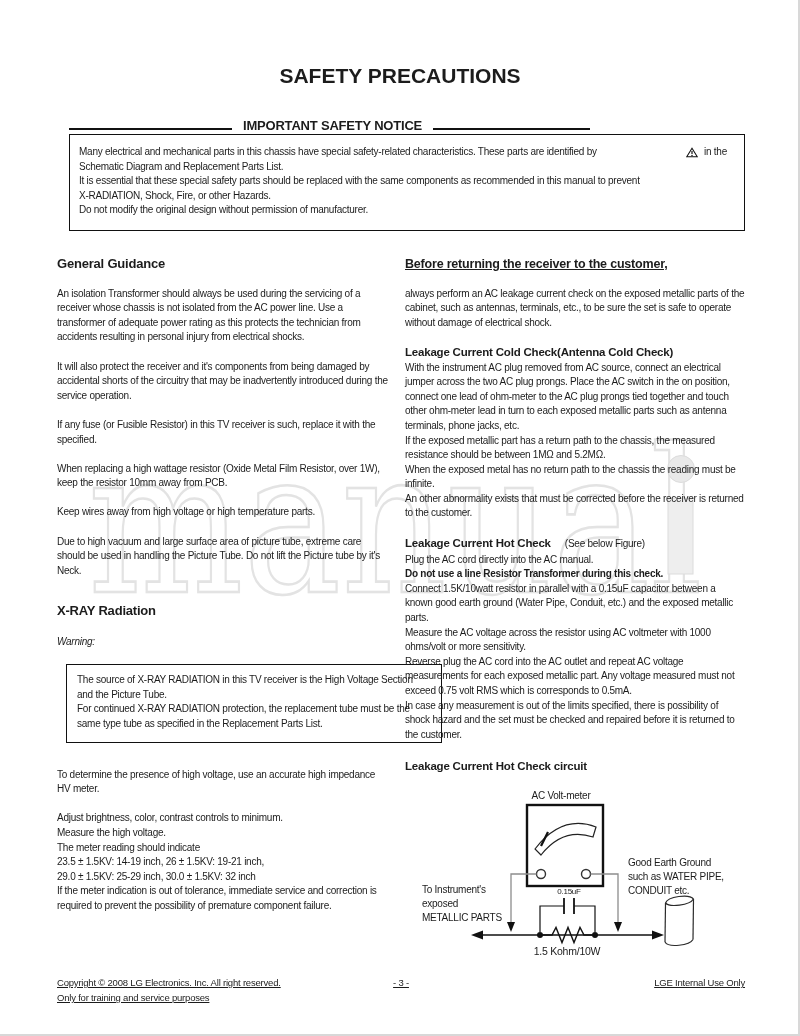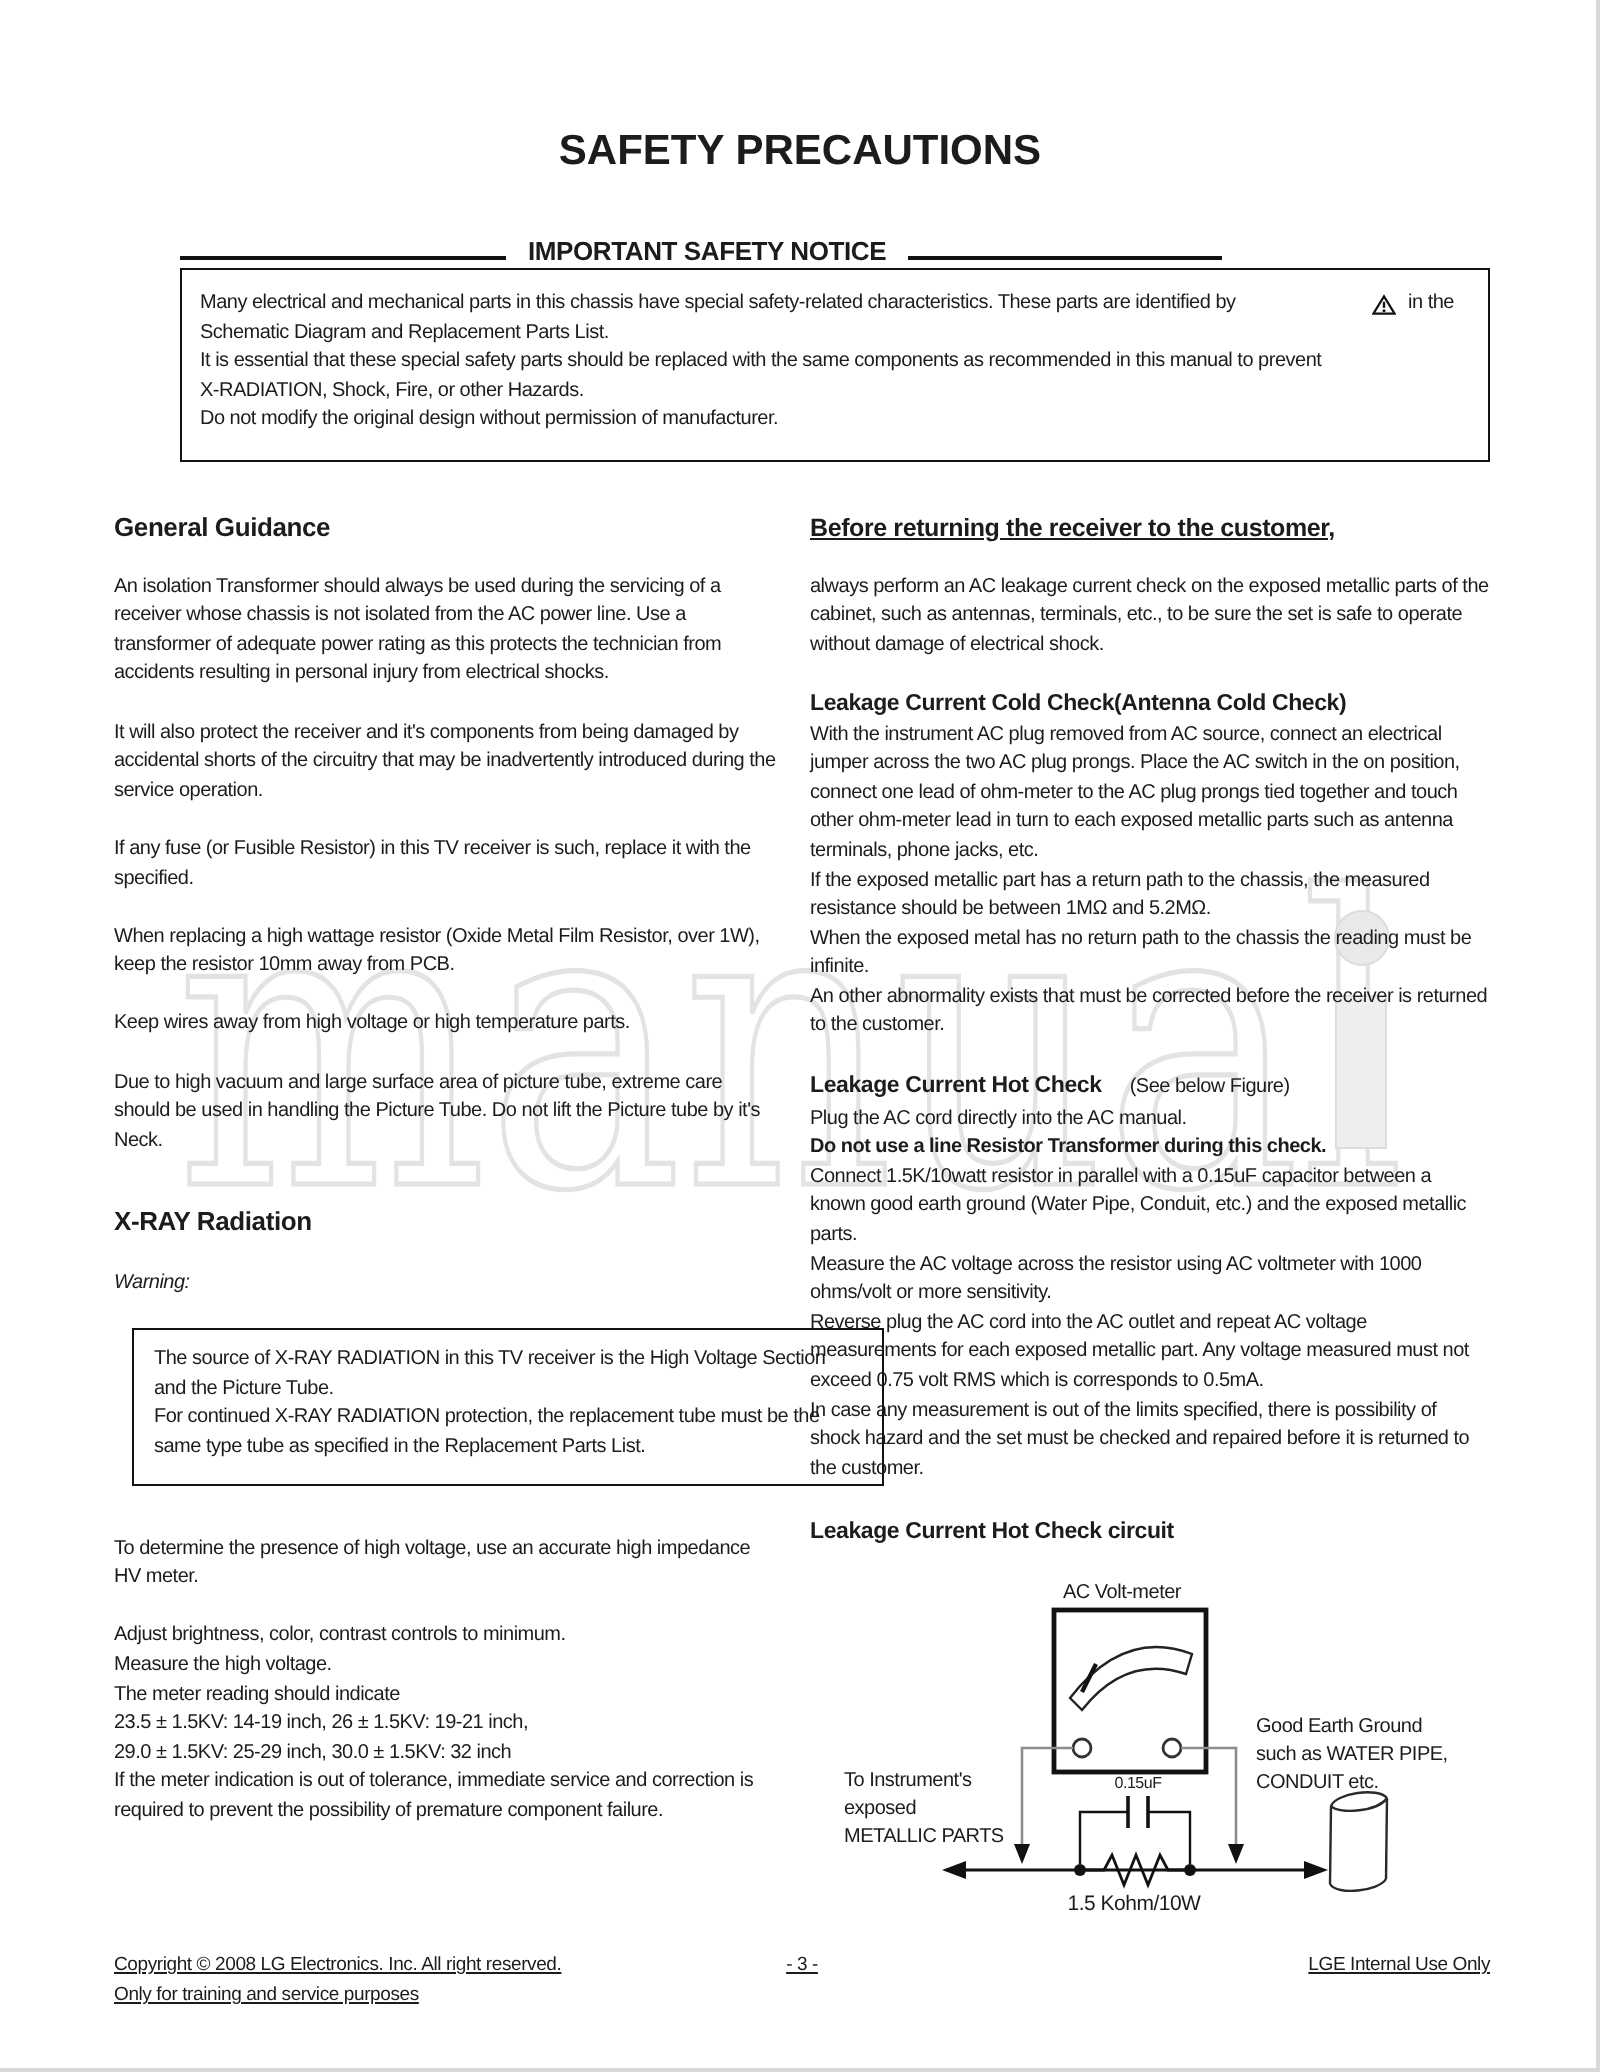--- a/index.html
+++ b/index.html
@@ -16,21 +16,21 @@
   .content{position:relative;z-index:1;}
   
   .watermark{position:absolute;left:0;top:0;z-index:0;pointer-events:none;}
   
   .doc-title{
     margin:0;padding-top:64px;
     text-align:center;
     font-size:21px;font-weight:bold;letter-spacing:0;
   }
   
-  .notice-wrap{margin:30px 55px 0 90px;}
+  .notice-wrap{margin:30px 55px 0 69px;}
   .notice-head{display:flex;align-items:flex-end;}
   .notice-head .rule{height:2px;background:#111;margin-bottom:3px;}
   .rule-left{width:163px;}
   .rule-right{width:157px;}
   .notice-head .spacer{flex:1;}
   .notice-title{
     font-size:13px;font-weight:bold;letter-spacing:-0.2px;
     padding:0 11px;white-space:nowrap;
   }
   .notice-box{

